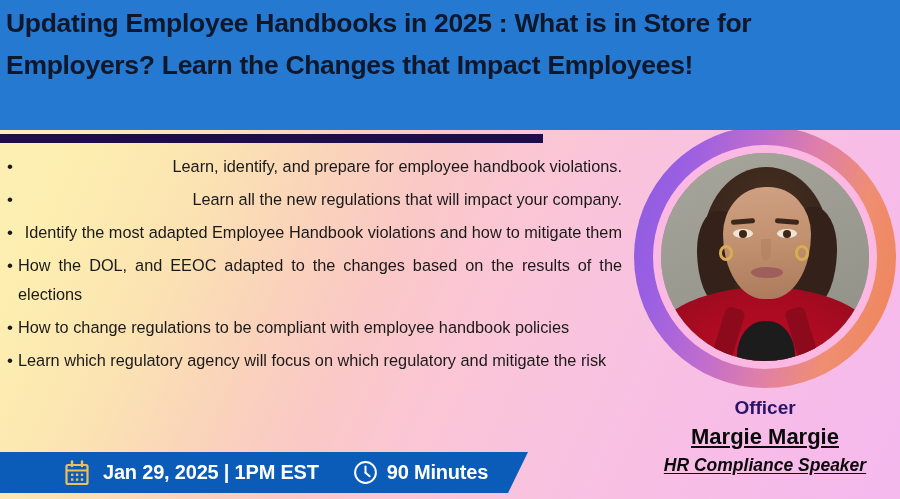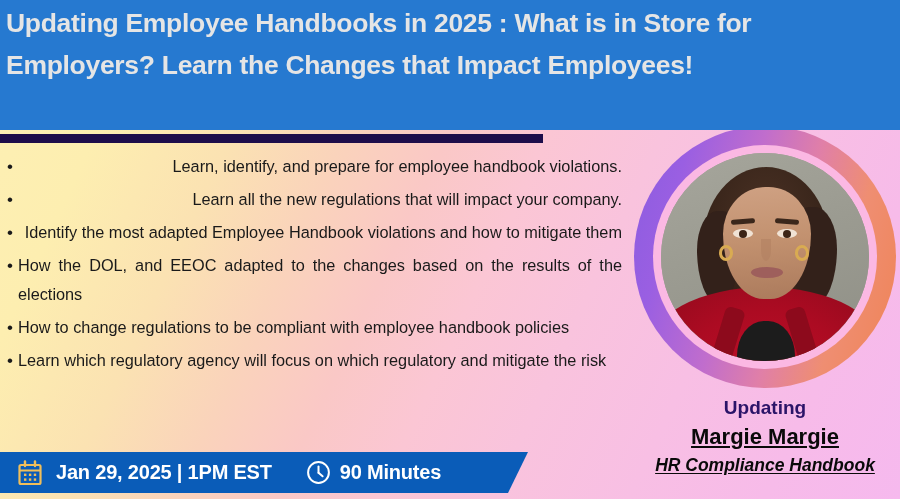--- a/index.html
+++ b/index.html
@@ -35,21 +35,21 @@
     position:absolute;
     left:0; top:0;
     width:900px; height:130px;
     background:#2679d0;
     z-index:5;
   }
   #title {
     position:absolute;
     left:6px; top:2px;
     width:880px;
-    color:#e5e5e5;
+    color:#0f172a;
     font-size:26.5px;
     font-weight:bold;
     line-height:42px;
     letter-spacing:-0.3px;
     font-family:"Liberation Sans", sans-serif;
   }
 
   
   #accent-bar {
     position:absolute;
@@ -253,20 +253,21 @@
   
   #banner {
     position:absolute;
     left:0; top:452px;
     width:528px; height:41px;
     background:#0a5cb8;
     clip-path:polygon(0 0, 528px 0, 508px 41px, 0 41px);
     z-index:6;
     display:flex;
     align-items:center;
+    padding-left:47px;
   }
   #banner-inner {
     display:flex;
     align-items:center;
     padding-left:16px;
   }
   .cal-icon { flex:0 0 auto; margin-right:12px; display:block; }
   #banner-date {
     color:#ffffff;
     font-size:20px;
@@ -349,23 +350,23 @@
       <div class="pt-pupL"></div>
       <div class="pt-pupR"></div>
       <div class="pt-nose"></div>
       <div class="pt-lip"></div>
       <div class="pt-earrL"></div>
       <div class="pt-earrR"></div>
     </div>
   </div>
 
   <div id="speaker-block">
-    <div id="speaker-label">Updating</div>
+    <div id="speaker-label">Officer</div>
     <div id="speaker-name">Margie Margie</div>
-    <div id="speaker-role">HR Compliance Handbook</div>
+    <div id="speaker-role">HR Compliance Speaker</div>
   </div>
 
   <div id="banner">
     <div id="banner-inner">
 
       <svg class="cal-icon" width="28" height="28" viewBox="0 0 28 28">
         <rect x="3.5" y="6" width="21" height="19" rx="1.5" fill="none" stroke="#f0be5a" stroke-width="2.2"></rect>
         <line x1="3.5" y1="11.5" x2="24.5" y2="11.5" stroke="#f0be5a" stroke-width="2.2"></line>
         <line x1="9" y1="2.5" x2="9" y2="7" stroke="#f0be5a" stroke-width="2.4" stroke-linecap="round"></line>
         <line x1="19" y1="2.5" x2="19" y2="7" stroke="#f0be5a" stroke-width="2.4" stroke-linecap="round"></line>

